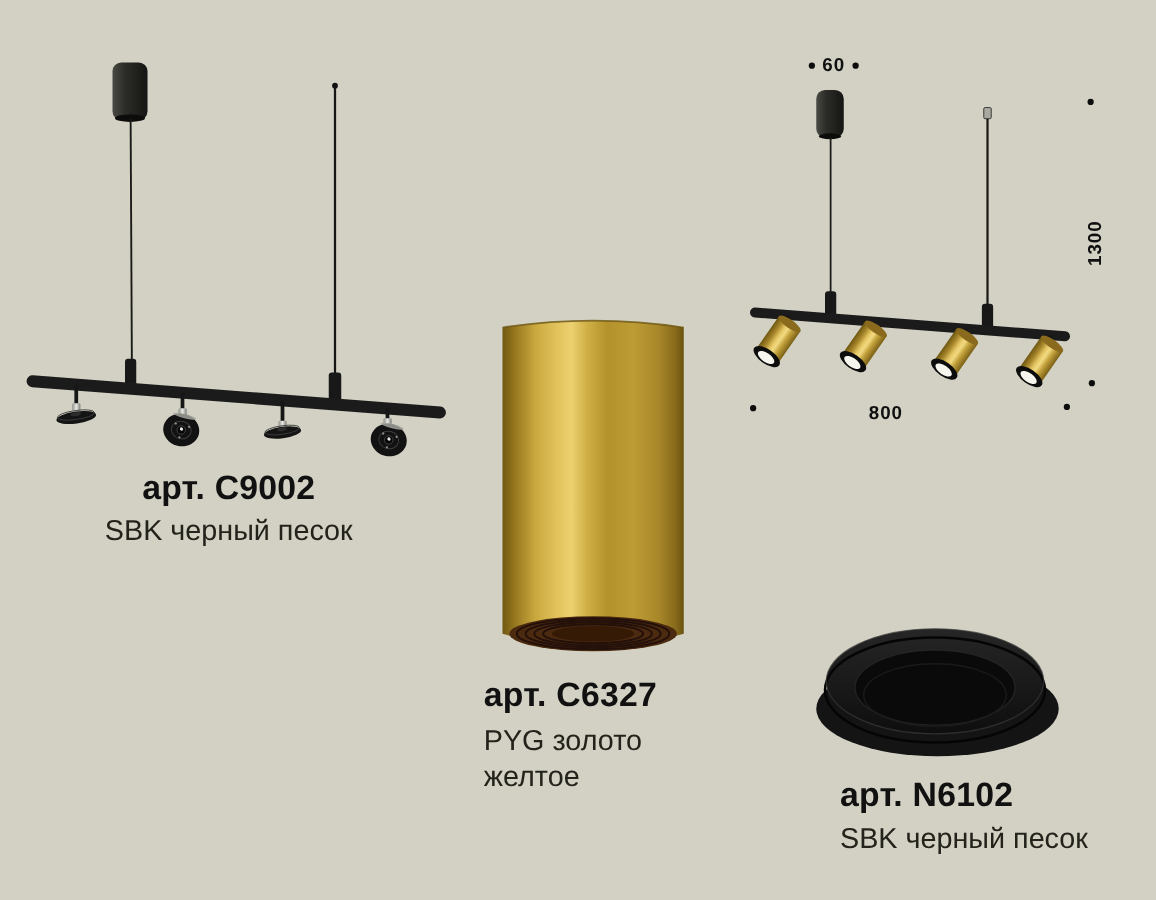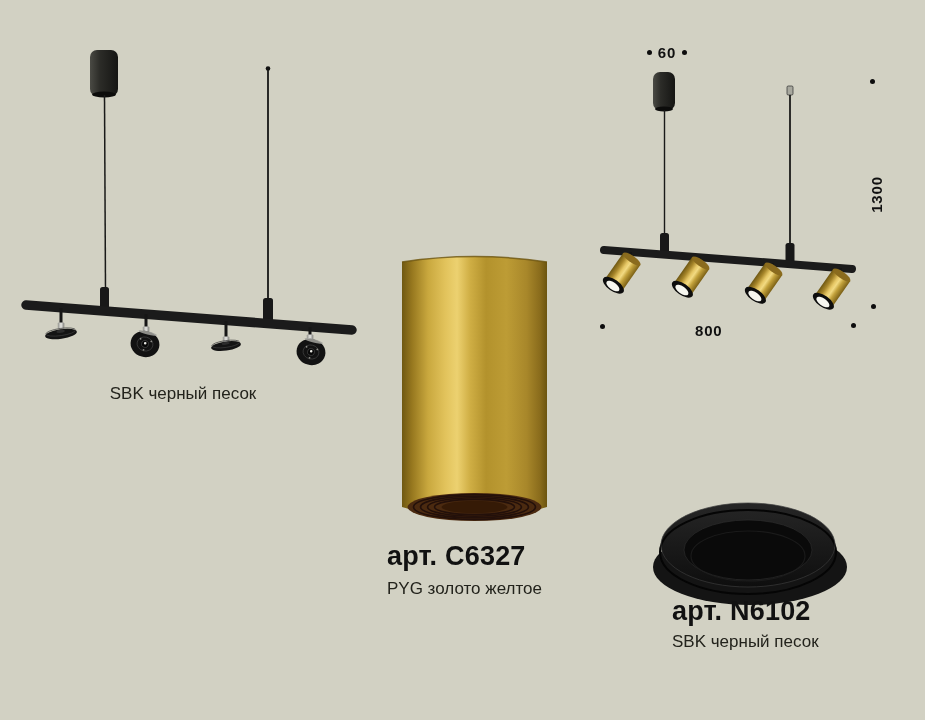--- a/index.html
+++ b/index.html
@@ -3,21 +3,21 @@
 <meta charset="utf-8">
 <style>
   html,body { margin:0; padding:0; }
   .stage {
     position:relative; width:925px; height:720px;
     background:#d2d1c3; overflow:hidden;
     font-family:"Liberation Sans", sans-serif;
   }
   .caption { position:absolute; }
   .caption .article { font-weight:800; font-size:27px; line-height:1.0; color:#111; letter-spacing:.2px; }
-  .caption .finish  { font-size:17px; line-height:1.25; color:#23231c; margin-top:6px; }
+  .caption .finish  { font-size:23px; line-height:1.25; color:#23231c; margin-top:6px; }
   .center { text-align:center; }
   .dim {
     position:absolute; font-weight:700; font-size:15px; color:#101010;
     letter-spacing:.8px; white-space:nowrap;
   }
   .dim-flex { display:flex; align-items:center; gap:6px; justify-content:center; }
   .ddot { width:5px; height:5px; border-radius:50%; background:#0d0d0d; display:inline-block; }
   .dot { position:absolute; width:5px; height:5px; border-radius:50%; background:#0d0d0d; }
   .rot270 { transform:rotate(-90deg); transform-origin:center center; }
   svg { position:absolute; display:block; }
@@ -96,20 +96,21 @@
         <circle cx="311" cy="352" r="3.4" fill="#060606" stroke="#5a5a5a" stroke-width="0.5"></circle>
         <circle cx="311" cy="351.2" r="1.3" fill="#e9e9e4"></circle>
         <circle cx="305.5" cy="348" r="0.9" fill="#8f8f8a"></circle>
         <circle cx="316.5" cy="348" r="0.9" fill="#8f8f8a"></circle>
         <circle cx="311" cy="358" r="0.9" fill="#8f8f8a"></circle>
       </g>
     </g>
   </svg>
 
   <div class="caption center" style="left:30px; top:377px; width:306px">
+    <div class="article">арт. C9002</div>
     <div class="finish">SBK черный песок</div>
   </div>
 
   <svg style="left:390px;top:248px" width="168" height="280" viewBox="390 248 168 280">
     <defs>
       <linearGradient id="goldTube" x1="0" y1="0" x2="1" y2="0">
         <stop offset="0" stop-color="#6f5812"></stop>
         <stop offset="0.07" stop-color="#97781f"></stop>
         <stop offset="0.18" stop-color="#c9a83e"></stop>
         <stop offset="0.30" stop-color="#e2c35c"></stop>
@@ -220,18 +221,18 @@
       <ellipse cx="750" cy="567" rx="97" ry="38" fill="#141414"></ellipse>
       <ellipse cx="748" cy="545" rx="87" ry="42" fill="url(#ringGrad)"></ellipse>
       <ellipse cx="748" cy="552" rx="88" ry="42" fill="none" stroke="#050505" stroke-width="2"></ellipse>
       <ellipse cx="748" cy="545" rx="87" ry="42" fill="none" stroke="#3a3a3a" stroke-width="1" opacity="0.7"></ellipse>
       <ellipse cx="748" cy="550" rx="64" ry="30" fill="#0a0a0a"></ellipse>
       <ellipse cx="748" cy="550" rx="64" ry="30" fill="none" stroke="#303030" stroke-width="1" opacity="0.6"></ellipse>
       <ellipse cx="748" cy="556" rx="57" ry="25" fill="none" stroke="#1e1e1e" stroke-width="1.2" opacity="0.8"></ellipse>
     </g>
   </svg>
 
-  <div class="caption" style="left:672px; top:598px; width:210px">
+  <div class="caption" style="left:672px; top:623px; width:210px">
     <div class="article">арт. N6102</div>
     <div class="finish">SBK черный песок</div>
   </div>
 
 </div>
 
 </body></html>

